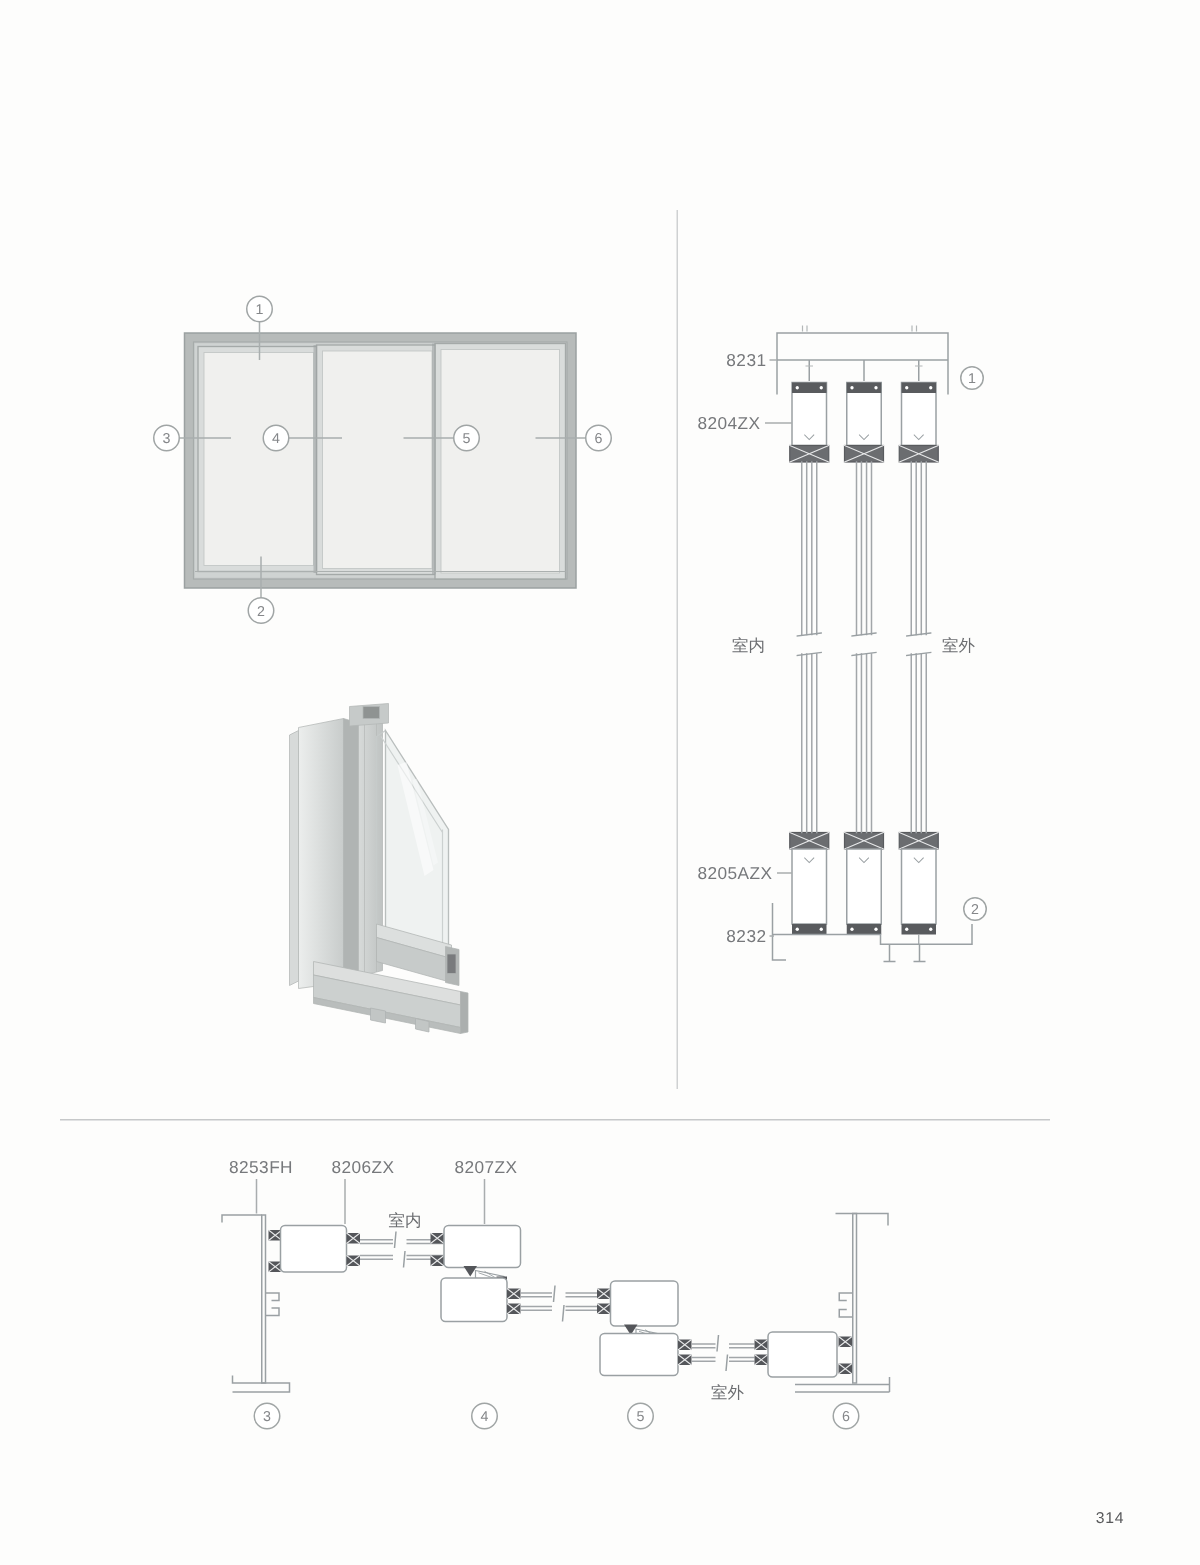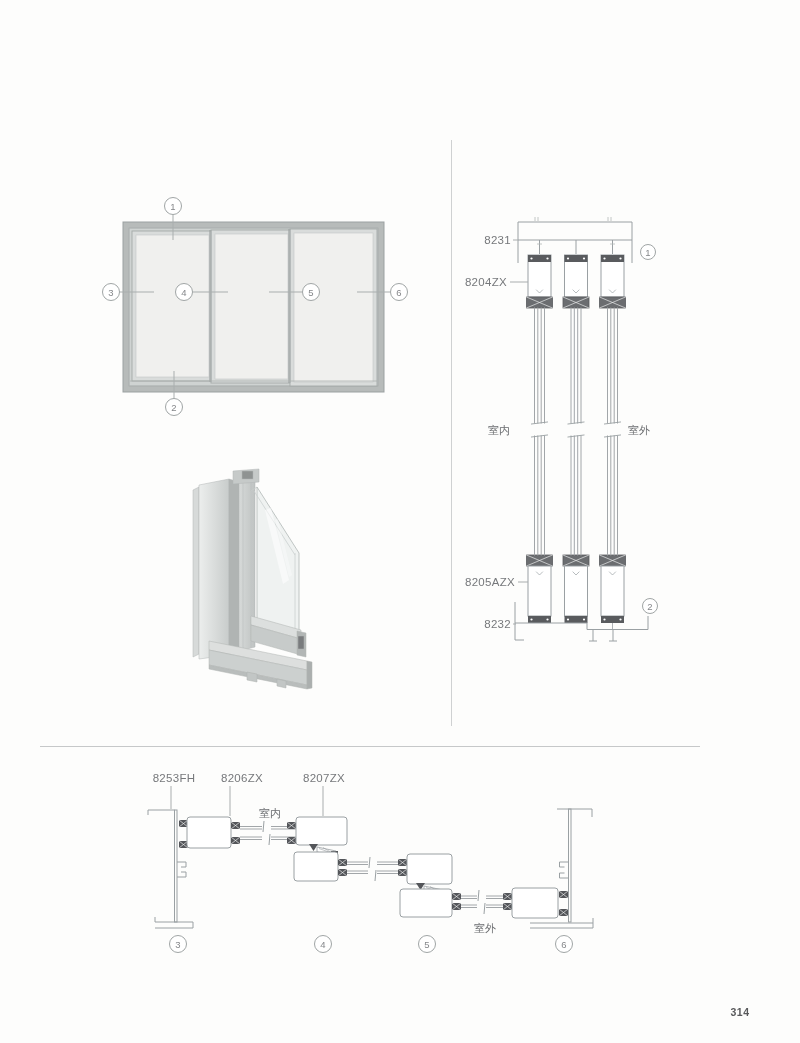--- a/index.html
+++ b/index.html
@@ -2,21 +2,21 @@
 <html><head>
 <meta charset="utf-8">
 <style>
   html,body{margin:0;padding:0;}
   body{width:800px;height:1043px;background:#fdfdfc;position:relative;
        font-family:"Liberation Sans","DejaVu Sans",sans-serif;overflow:hidden;}
   .abs{position:absolute;}
   .divider-v{left:451px;top:140px;width:1px;height:586px;background:#cfd1d2;}
   .divider-h{left:40px;top:746px;width:660px;height:1px;background:#c6c8c9;}
   .pageno{left:722px;top:1006px;width:36px;text-align:center;
-          font-size:10.5px;color:#58595b;letter-spacing:.5px;font-weight:bold;}
+          font-size:10.5px;color:#58595b;letter-spacing:.5px;}
   svg text{font-family:"Liberation Sans","DejaVu Sans",sans-serif;fill:#76787b;}
   text.lbl{font-size:11.5px;letter-spacing:.3px;}
   text.lbl.end{text-anchor:end;}
   text.cjk{font-size:11px;fill:#6b6d70;text-anchor:middle;}
   text.cnum{font-size:9.5px;fill:#85878a;text-anchor:middle;}
 </style>
 </head>
 <body>
 
 <div class="abs divider-v"></div>

